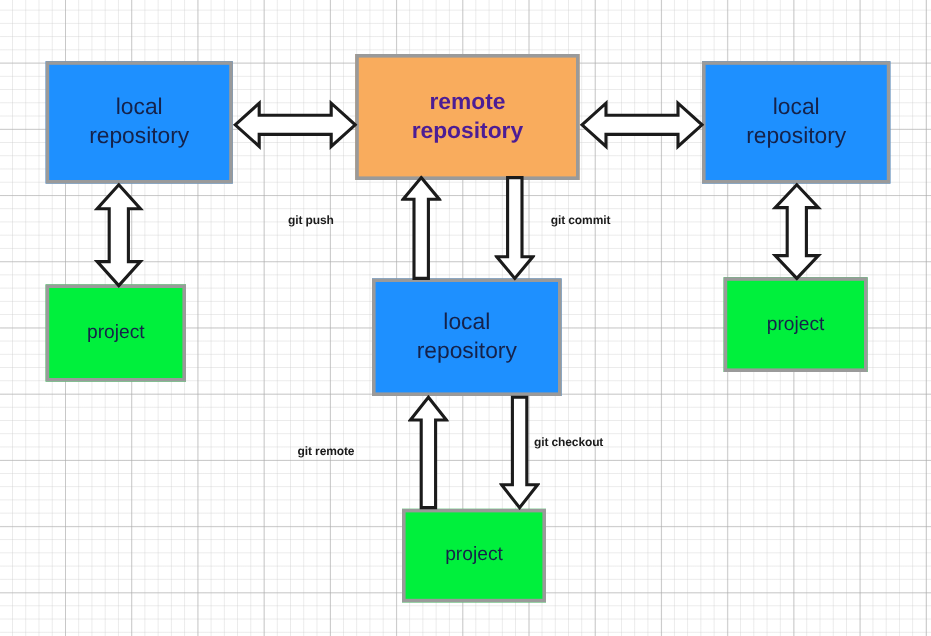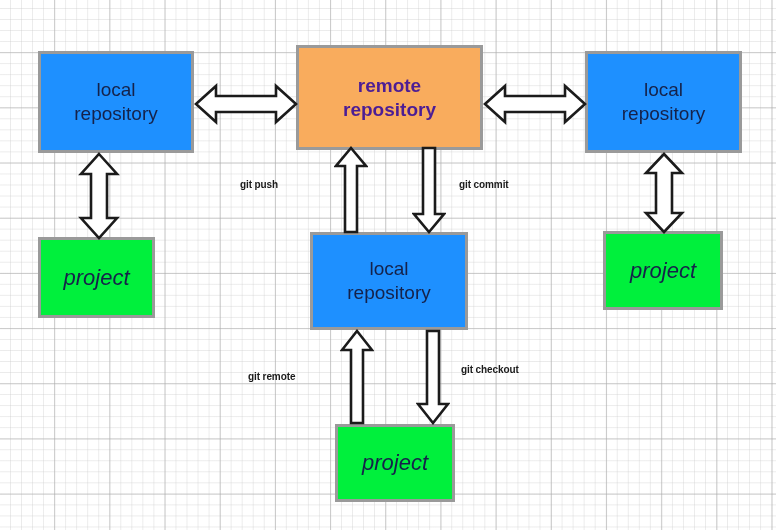--- a/index.html
+++ b/index.html
@@ -55,23 +55,22 @@
   .node.orange {
     background-color: #f9ac5d;
     color: #4c1d95;
     font-size: 19px;
     font-weight: 700;
   }
 
   .node.green {
     background-color: #00f03c;
     color: #15224a;
-    font-size: 22px;
+    font-size: 16px;
     font-weight: 400;
-    font-style: italic;
   }
 
   .node .node-label {
     display: block;
     white-space: pre-line;
   }
 
   .arrow {
     position: absolute;
   }
@@ -154,15 +153,15 @@
   <svg class="arrow" style="left:416px; top:329px;" width="34" height="96" viewBox="0 0 34 96">
     <polygon points="11,2 23,2 23,75 32,75 17,94 2,75 11,75" fill="#ffffff" stroke="#1b1b1b" stroke-width="2.6" stroke-linejoin="miter"></polygon>
   </svg>
 
   <div class="edge-label" style="left:240px; top:179px;">git push</div>
 
   <div class="edge-label" style="left:459px; top:179px;">git commit</div>
 
   <div class="edge-label" style="left:248px; top:371px;">git remote</div>
 
-  <div class="edge-label" style="left:461px; top:364px;">git checkout</div>
+  <div class="edge-label" style="left:445px; top:364px;">git checkout</div>
 
 </div>
 
 </body></html>

